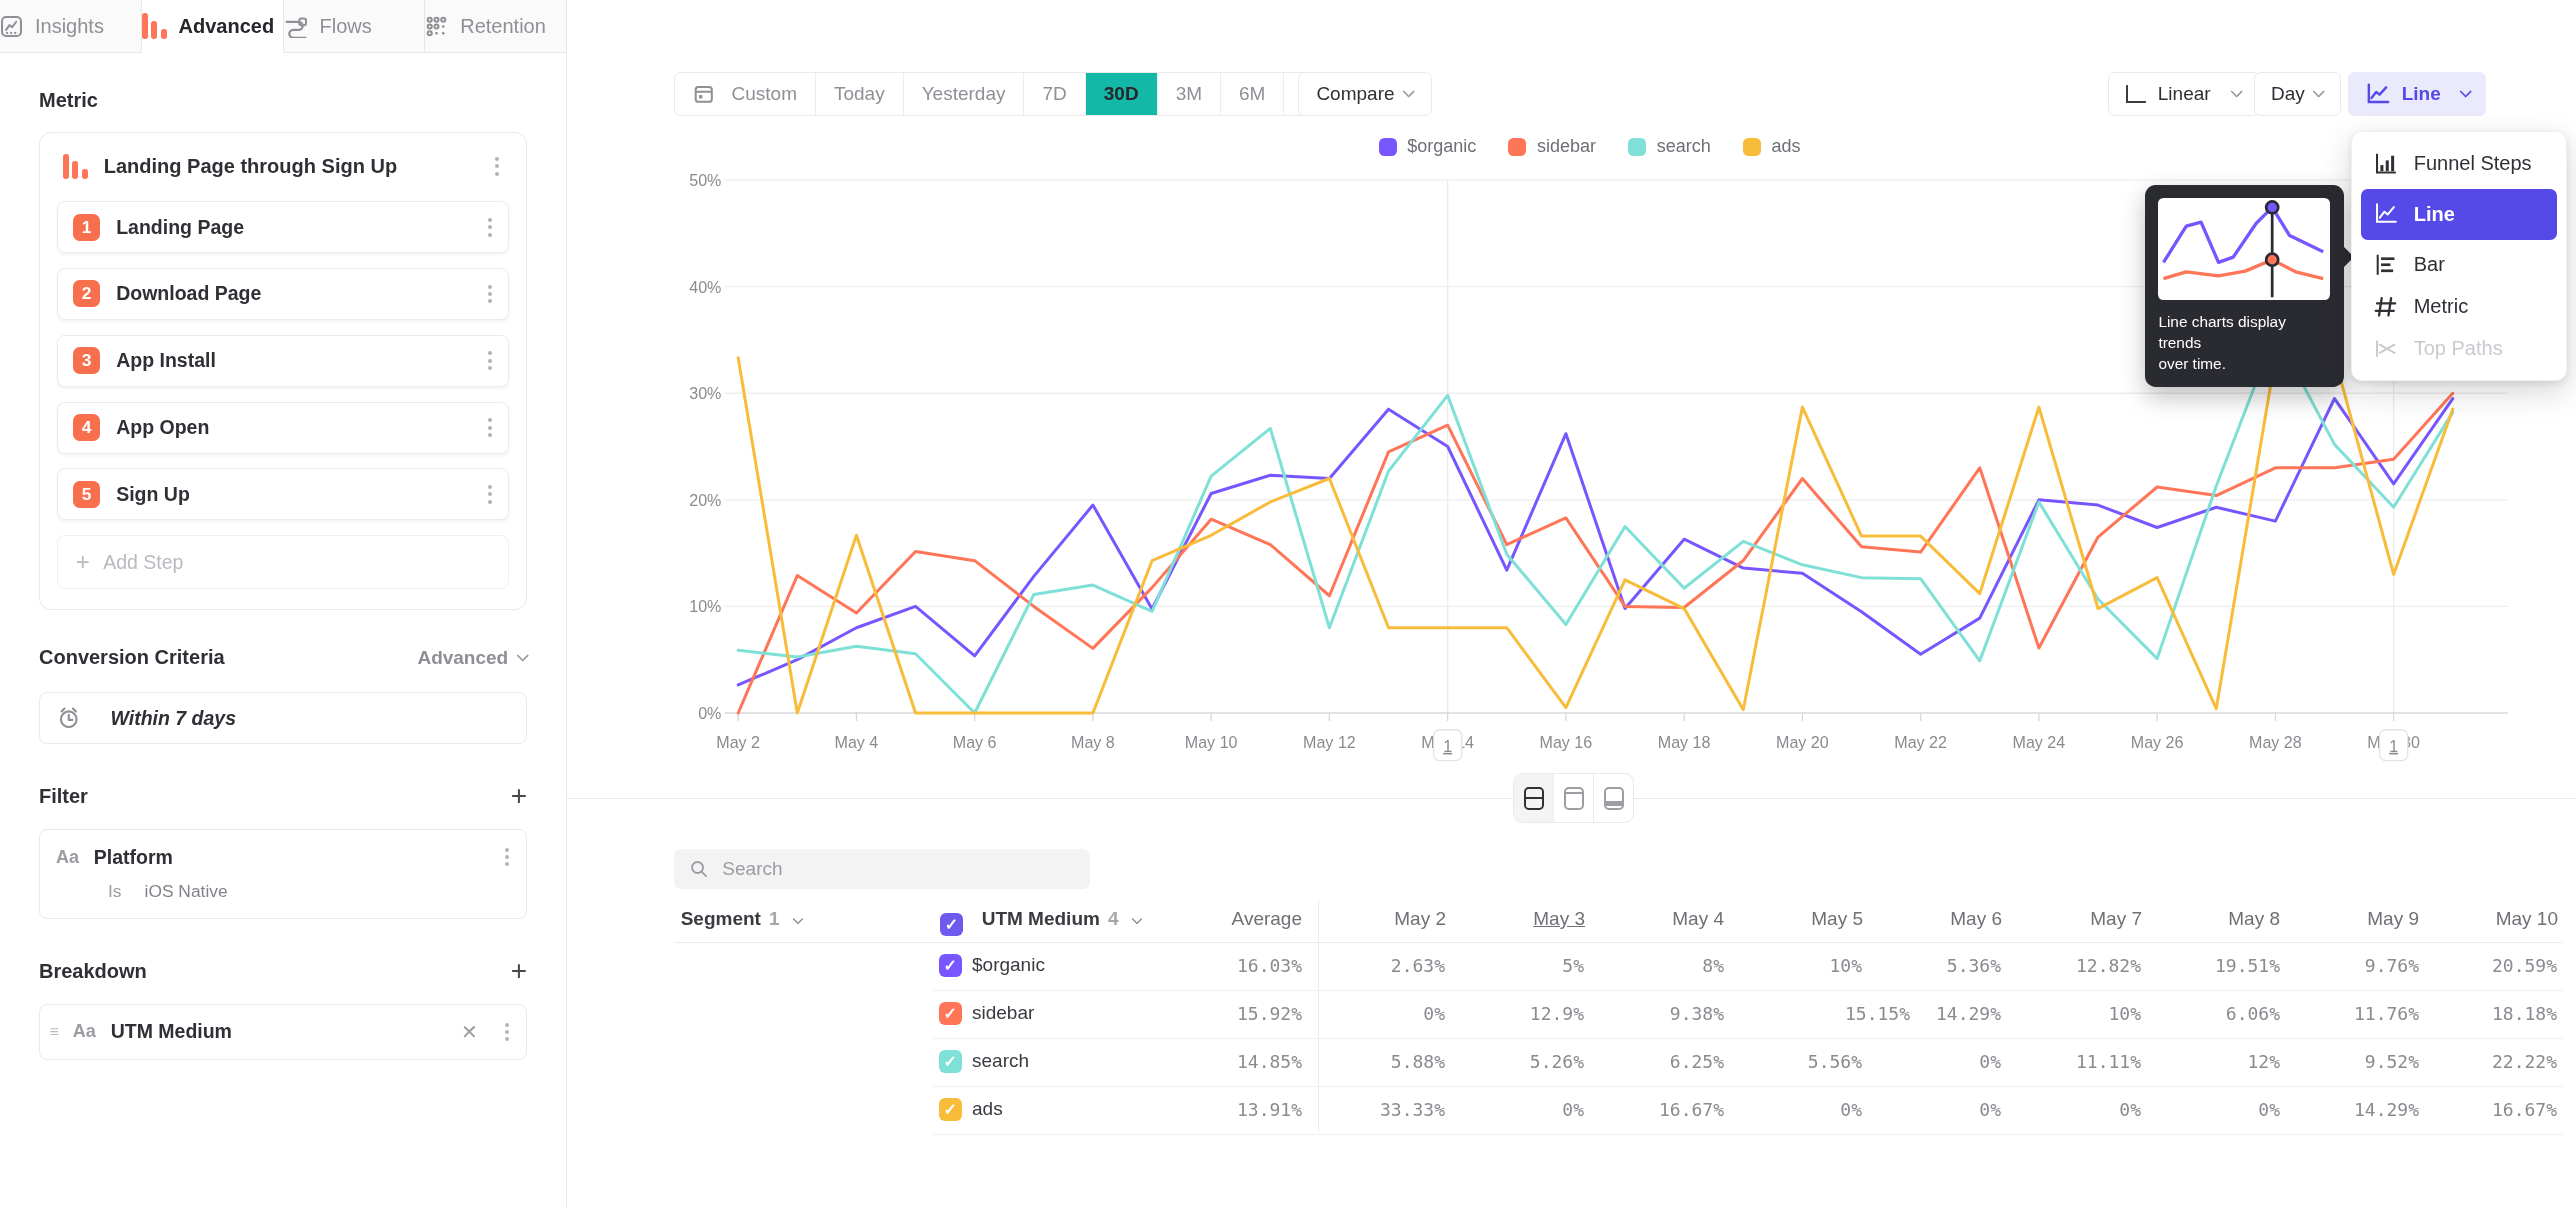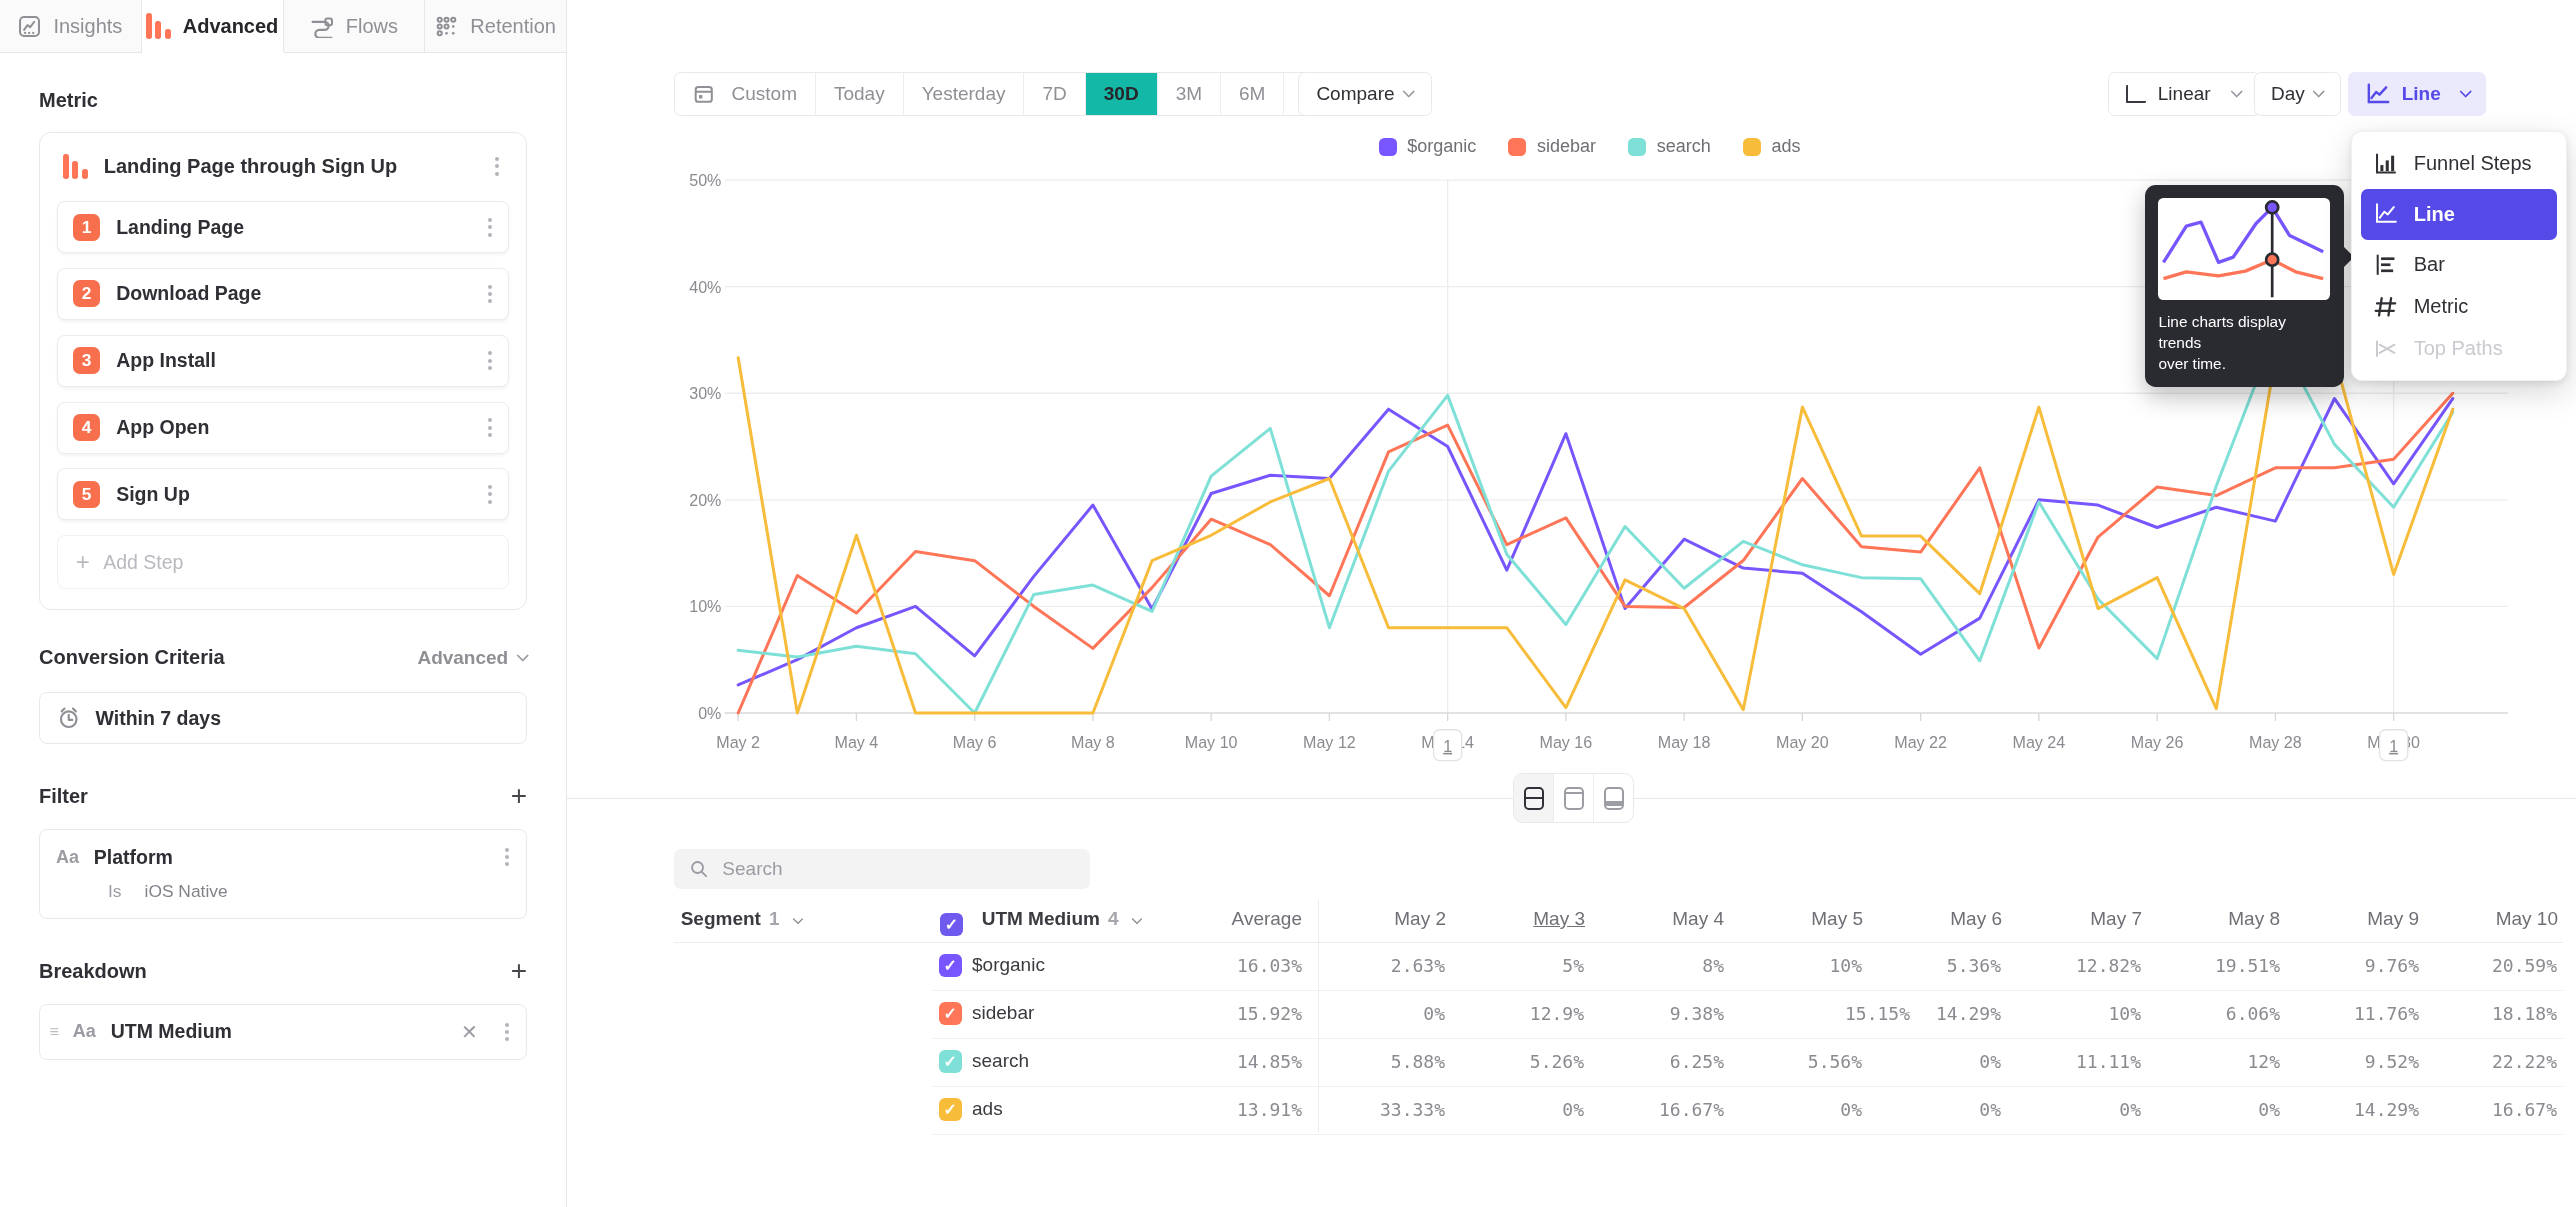--- a/index.html
+++ b/index.html
@@ -3,21 +3,21 @@
 <meta charset="utf-8">
 <style>
   html,body{margin:0;padding:0;width:2576px;height:1208px;overflow:hidden;background:#fff;
     font-family:"Liberation Sans",sans-serif;color:#2f2f35;}
   .app{position:relative;width:2576px;height:1208px;background:#fff;}
   .abs{position:absolute;}
 
   
   .sidebar{position:absolute;left:0;top:0;width:567px;height:1208px;background:#fff;border-right:1.3px solid #e7e7e9;box-sizing:border-box;}
   .tabbar{display:flex;height:53px;background:#fafafa;}
-  .tab{flex:1;display:flex;align-items:center;justify-content:center;gap:12px;font-size:20px;color:#8f8f96;
+  .tab{flex:1;display:flex;align-items:center;justify-content:flex-start;gap:12px;font-size:20px;color:#8f8f96;
     border-right:1.3px solid #e7e7e9;border-bottom:1.3px solid #e7e7e9;cursor:pointer;}
   .tab:last-child{border-right:none;}
   .tab.active{background:#fff;border-bottom-color:#fff;color:#26262b;font-weight:600;}
   .sb-content{padding:0 39px;}
   .section-head{display:flex;align-items:center;justify-content:space-between;font-size:20px;font-weight:700;color:#2f2f35;}
   .plus{font-size:28px;font-weight:300;color:#46464c;line-height:1;cursor:pointer;}
   .card{border:1.3px solid #e9e9ea;border-radius:12px;background:#fff;box-sizing:border-box;}
   .metric-title-row{display:flex;align-items:center;gap:16px;padding:20px 20px 9.4px 23px;}
   .metric-title{font-size:20px;font-weight:600;color:#2f2f35;flex:1;}
   .funnel-bars{display:flex;align-items:flex-end;gap:3.4px;}
@@ -30,22 +30,22 @@
   .step{display:flex;align-items:center;margin:0 17.4px 14.8px 17.4px;height:52px;border:1.3px solid #ececee;border-radius:8px;
     box-shadow:0 1.3px 3.4px rgba(0,0,0,0.05);padding:0 9.4px 0 14.8px;box-sizing:border-box;background:#fff;cursor:pointer;}
   .step-num{width:27px;height:27px;border-radius:6.7px;background:#f86f4e;color:#fff;font-size:17.4px;font-weight:700;
     display:flex;align-items:center;justify-content:center;margin-right:16px;}
   .step-label{flex:1;font-size:19.5px;font-weight:600;color:#2f2f35;}
   .add-step{display:flex;align-items:center;gap:13.4px;margin:2.7px 17.4px 17.4px 17.4px;height:52px;border:1.3px solid #f0f0f1;border-radius:8px;
     color:#b9b9bf;font-size:19.5px;padding:0 17.4px;cursor:pointer;}
   .inline-btn{display:flex;align-items:center;color:#8f8f96;font-size:19px;cursor:pointer;}
   .chev{display:inline-block;width:7.4px;height:7.4px;border-right:2px solid #9a9aa1;border-bottom:2px solid #9a9aa1;
     transform:rotate(45deg) translate(-1.3px,-1.3px);border-radius:0.7px;margin-left:9.4px;}
-  .window-card{display:flex;align-items:center;gap:14px;height:50px;border:1.3px solid #e9e9ea;border-radius:8px;
-    padding:0 16px;font-size:19.5px;font-weight:600;color:#2f2f35;margin-top:23px;cursor:pointer;}
+  .window-card{display:flex;align-items:center;gap:29px;height:50px;border:1.3px solid #e9e9ea;border-radius:8px;
+    padding:0 16px;font-size:19.5px;font-weight:600;color:#2f2f35;margin-top:23px;cursor:pointer;font-style:italic;}
   .rate-card{border:1.3px solid #ececee;border-radius:8px;margin-top:27px;padding:16px 17.4px 13.4px 17.4px;}
   .rate-row{display:flex;align-items:center;justify-content:space-between;font-size:19px;color:#3c3c42;}
   .seg-row{margin-top:17.4px;font-size:19px;color:#74747b;display:flex;align-items:center;cursor:pointer;}
   .prop-card{border:1.3px solid #e9e9ea;border-radius:8px;margin-top:19px;padding:13.4px 10.7px 13.4px 16px;}
   .prop-row{display:flex;align-items:center;gap:14.8px;}
   .aa{font-size:18px;color:#9b9ba3;font-weight:600;}
   .prop-name{font-size:19.5px;font-weight:600;color:#2f2f35;flex:1;}
   .prop-sub{margin:10.7px 0 2.7px 52px;display:flex;gap:23px;font-size:17.4px;color:#9b9ba3;}
   .prop-sub b{font-weight:400;color:#82828a;}
   .drag{color:#b9b9bf;font-size:16px;letter-spacing:-0.7px;cursor:grab;}

